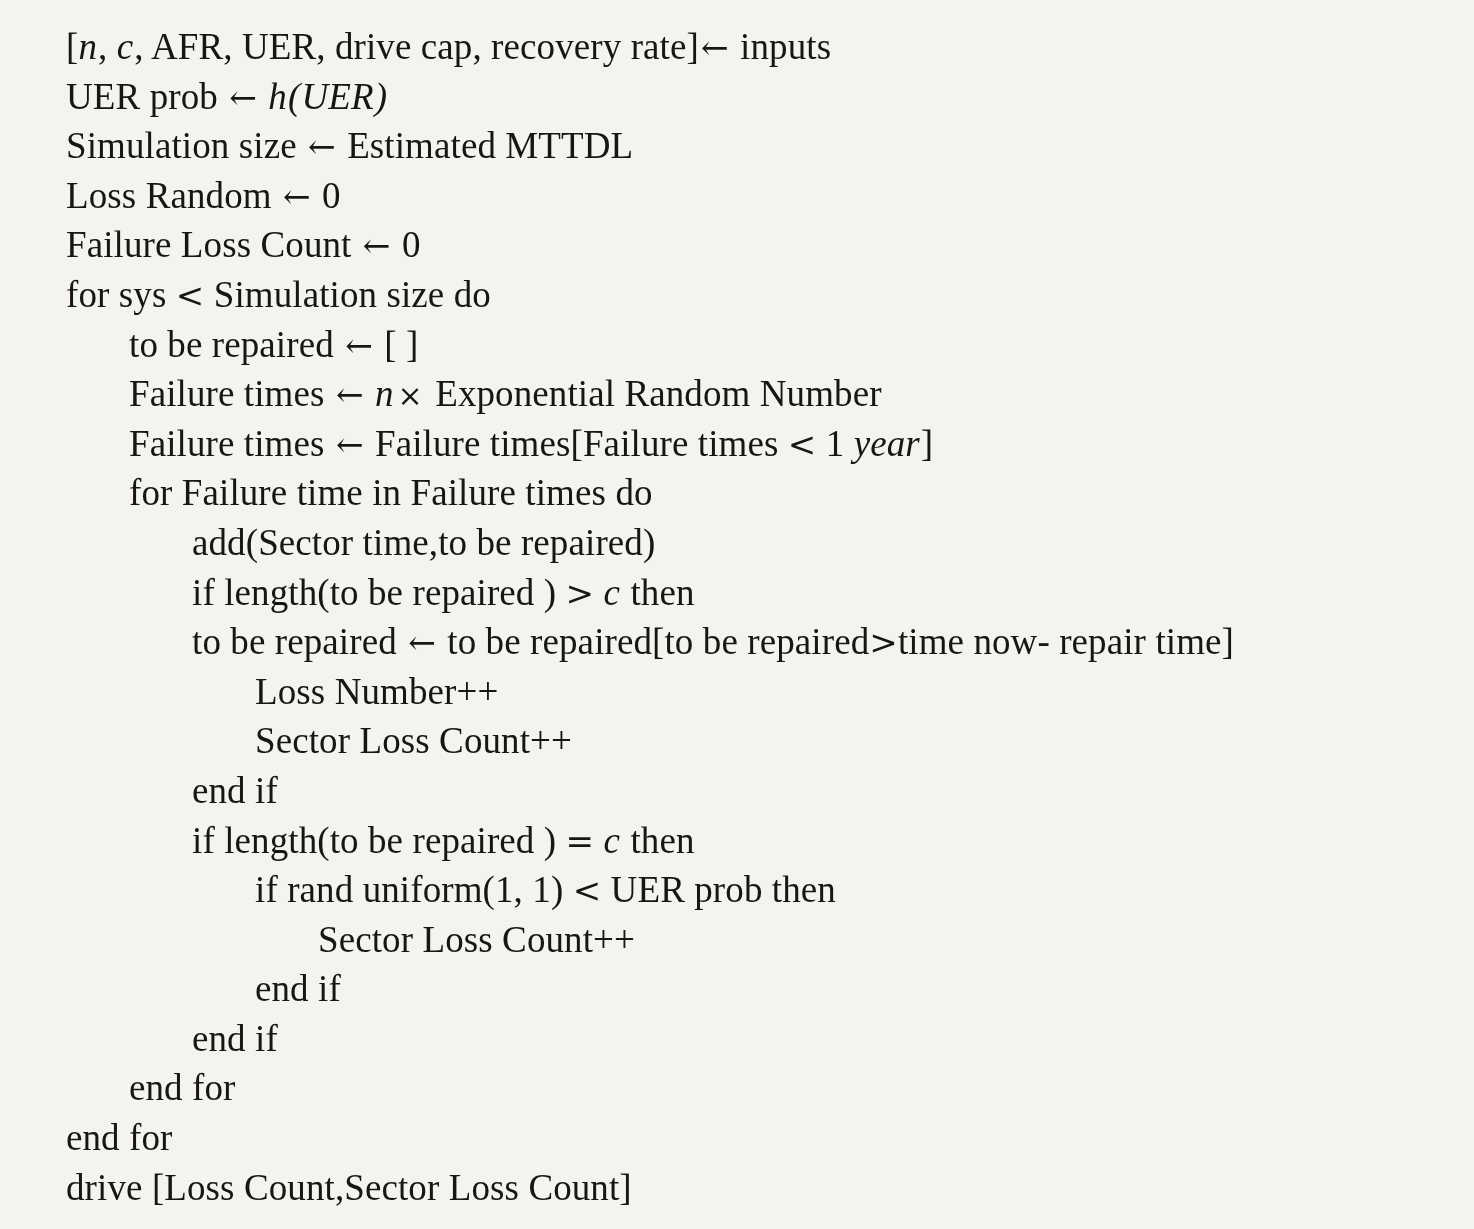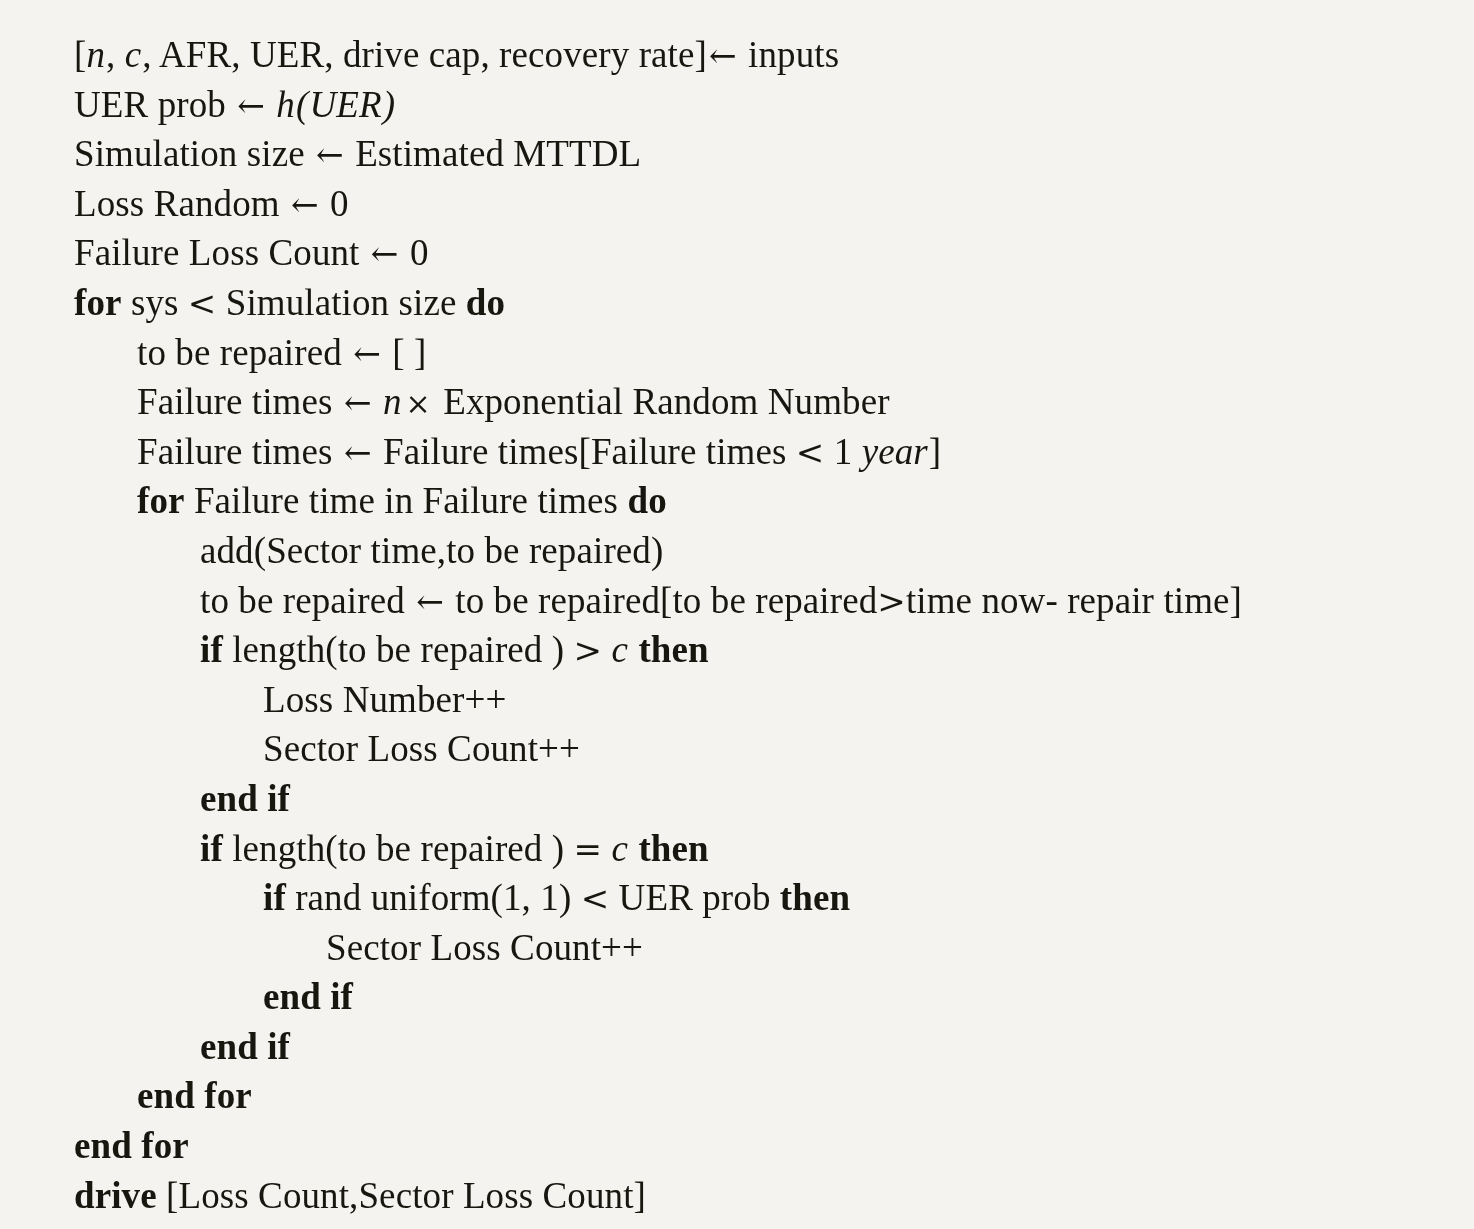--- a/index.html
+++ b/index.html
@@ -12,21 +12,21 @@
     height: 1229px;
     background: #f4f3ef;
     font-family: "Liberation Serif", "DejaVu Serif", serif;
     color: #17160f;
     overflow: hidden;
   }
   #algorithm-body {
     position: relative;
     width: 1474px;
     height: 1229px;
-    padding: 16px;
+    padding: 8px;
     box-sizing: border-box;
   }
   .line {
     position: relative;
     height: 49.6px;
     line-height: 49.6px;
     font-size: 37px;
     white-space: nowrap;
     letter-spacing: 0.1px;
   }
@@ -34,21 +34,21 @@
     display: inline;
   }
   
   .ind0 { padding-left: 58px; }
   .ind1 { padding-left: 121px; }
   .ind2 { padding-left: 184px; }
   .ind3 { padding-left: 247px; }
   .ind4 { padding-left: 310px; }
 
   .kw {
-    font-weight: bold;
+    font-weight: normal;
   }
   .mathit {
     font-style: italic;
     font-family: "Liberation Serif", "DejaVu Serif", serif;
     padding-right: 1px;
   }
   .op {
     font-family: "DejaVu Serif", "Liberation Serif", serif;
     font-size: 34px;
   }
@@ -73,22 +73,22 @@
       <div class="line ind0"><span class="txt ">UER prob </span><span class="txt arrow">←</span><span class="txt "> </span><span class="txt mathit">h</span><span class="txt mathit">(</span><span class="txt mathit">UER</span><span class="txt mathit">)</span></div>
       <div class="line ind0"><span class="txt ">Simulation size </span><span class="txt arrow">←</span><span class="txt "> Estimated MTTDL</span></div>
       <div class="line ind0"><span class="txt ">Loss Random </span><span class="txt arrow">←</span><span class="txt "> 0</span></div>
       <div class="line ind0"><span class="txt ">Failure Loss Count </span><span class="txt arrow">←</span><span class="txt "> 0</span></div>
       <div class="line ind0"><span class="txt kw">for</span><span class="txt "> sys </span><span class="txt op">&lt;</span><span class="txt "> Simulation size </span><span class="txt kw">do</span></div>
       <div class="line ind1"><span class="txt ">to be repaired </span><span class="txt arrow">←</span><span class="txt "> [ ]</span></div>
       <div class="line ind1"><span class="txt ">Failure times </span><span class="txt arrow">←</span><span class="txt "> </span><span class="txt mathit">n</span><span class="txt times">×</span><span class="txt "> Exponential Random Number</span></div>
       <div class="line ind1"><span class="txt ">Failure times </span><span class="txt arrow">←</span><span class="txt "> Failure times[Failure times </span><span class="txt op">&lt;</span><span class="txt "> 1 </span><span class="txt mathit">year</span><span class="txt ">]</span></div>
       <div class="line ind1"><span class="txt kw">for</span><span class="txt "> Failure time in Failure times </span><span class="txt kw">do</span></div>
       <div class="line ind2"><span class="txt ">add(Sector time,to be repaired)</span></div>
+      <div class="line ind2"><span class="txt kw">if</span><span class="txt "> length(to be repaired ) </span><span class="txt op">&gt;</span><span class="txt "> </span><span class="txt mathit">c</span><span class="txt ">  </span><span class="txt kw">then</span></div>
       <div class="line ind2"><span class="txt ">to be repaired </span><span class="txt arrow">←</span><span class="txt "> to be repaired[to be repaired</span><span class="txt op">&gt;</span><span class="txt ">time now- repair time]</span></div>
-      <div class="line ind2"><span class="txt kw">if</span><span class="txt "> length(to be repaired ) </span><span class="txt op">&gt;</span><span class="txt "> </span><span class="txt mathit">c</span><span class="txt ">  </span><span class="txt kw">then</span></div>
       <div class="line ind3"><span class="txt ">Loss Number++</span></div>
       <div class="line ind3"><span class="txt ">Sector Loss Count++</span></div>
       <div class="line ind2"><span class="txt kw">end if</span></div>
       <div class="line ind2"><span class="txt kw">if</span><span class="txt "> length(to be repaired ) </span><span class="txt op">=</span><span class="txt "> </span><span class="txt mathit">c</span><span class="txt ">  </span><span class="txt kw">then</span></div>
       <div class="line ind3"><span class="txt kw">if</span><span class="txt "> rand uniform(1</span><span class="txt ">, </span><span class="txt ">1) </span><span class="txt op">&lt;</span><span class="txt "> UER prob  </span><span class="txt kw">then</span></div>
       <div class="line ind4"><span class="txt ">Sector Loss Count++</span></div>
       <div class="line ind3"><span class="txt kw">end if</span></div>
       <div class="line ind2"><span class="txt kw">end if</span></div>
       <div class="line ind1"><span class="txt kw">end for</span></div>
       <div class="line ind0"><span class="txt kw">end for</span></div>

